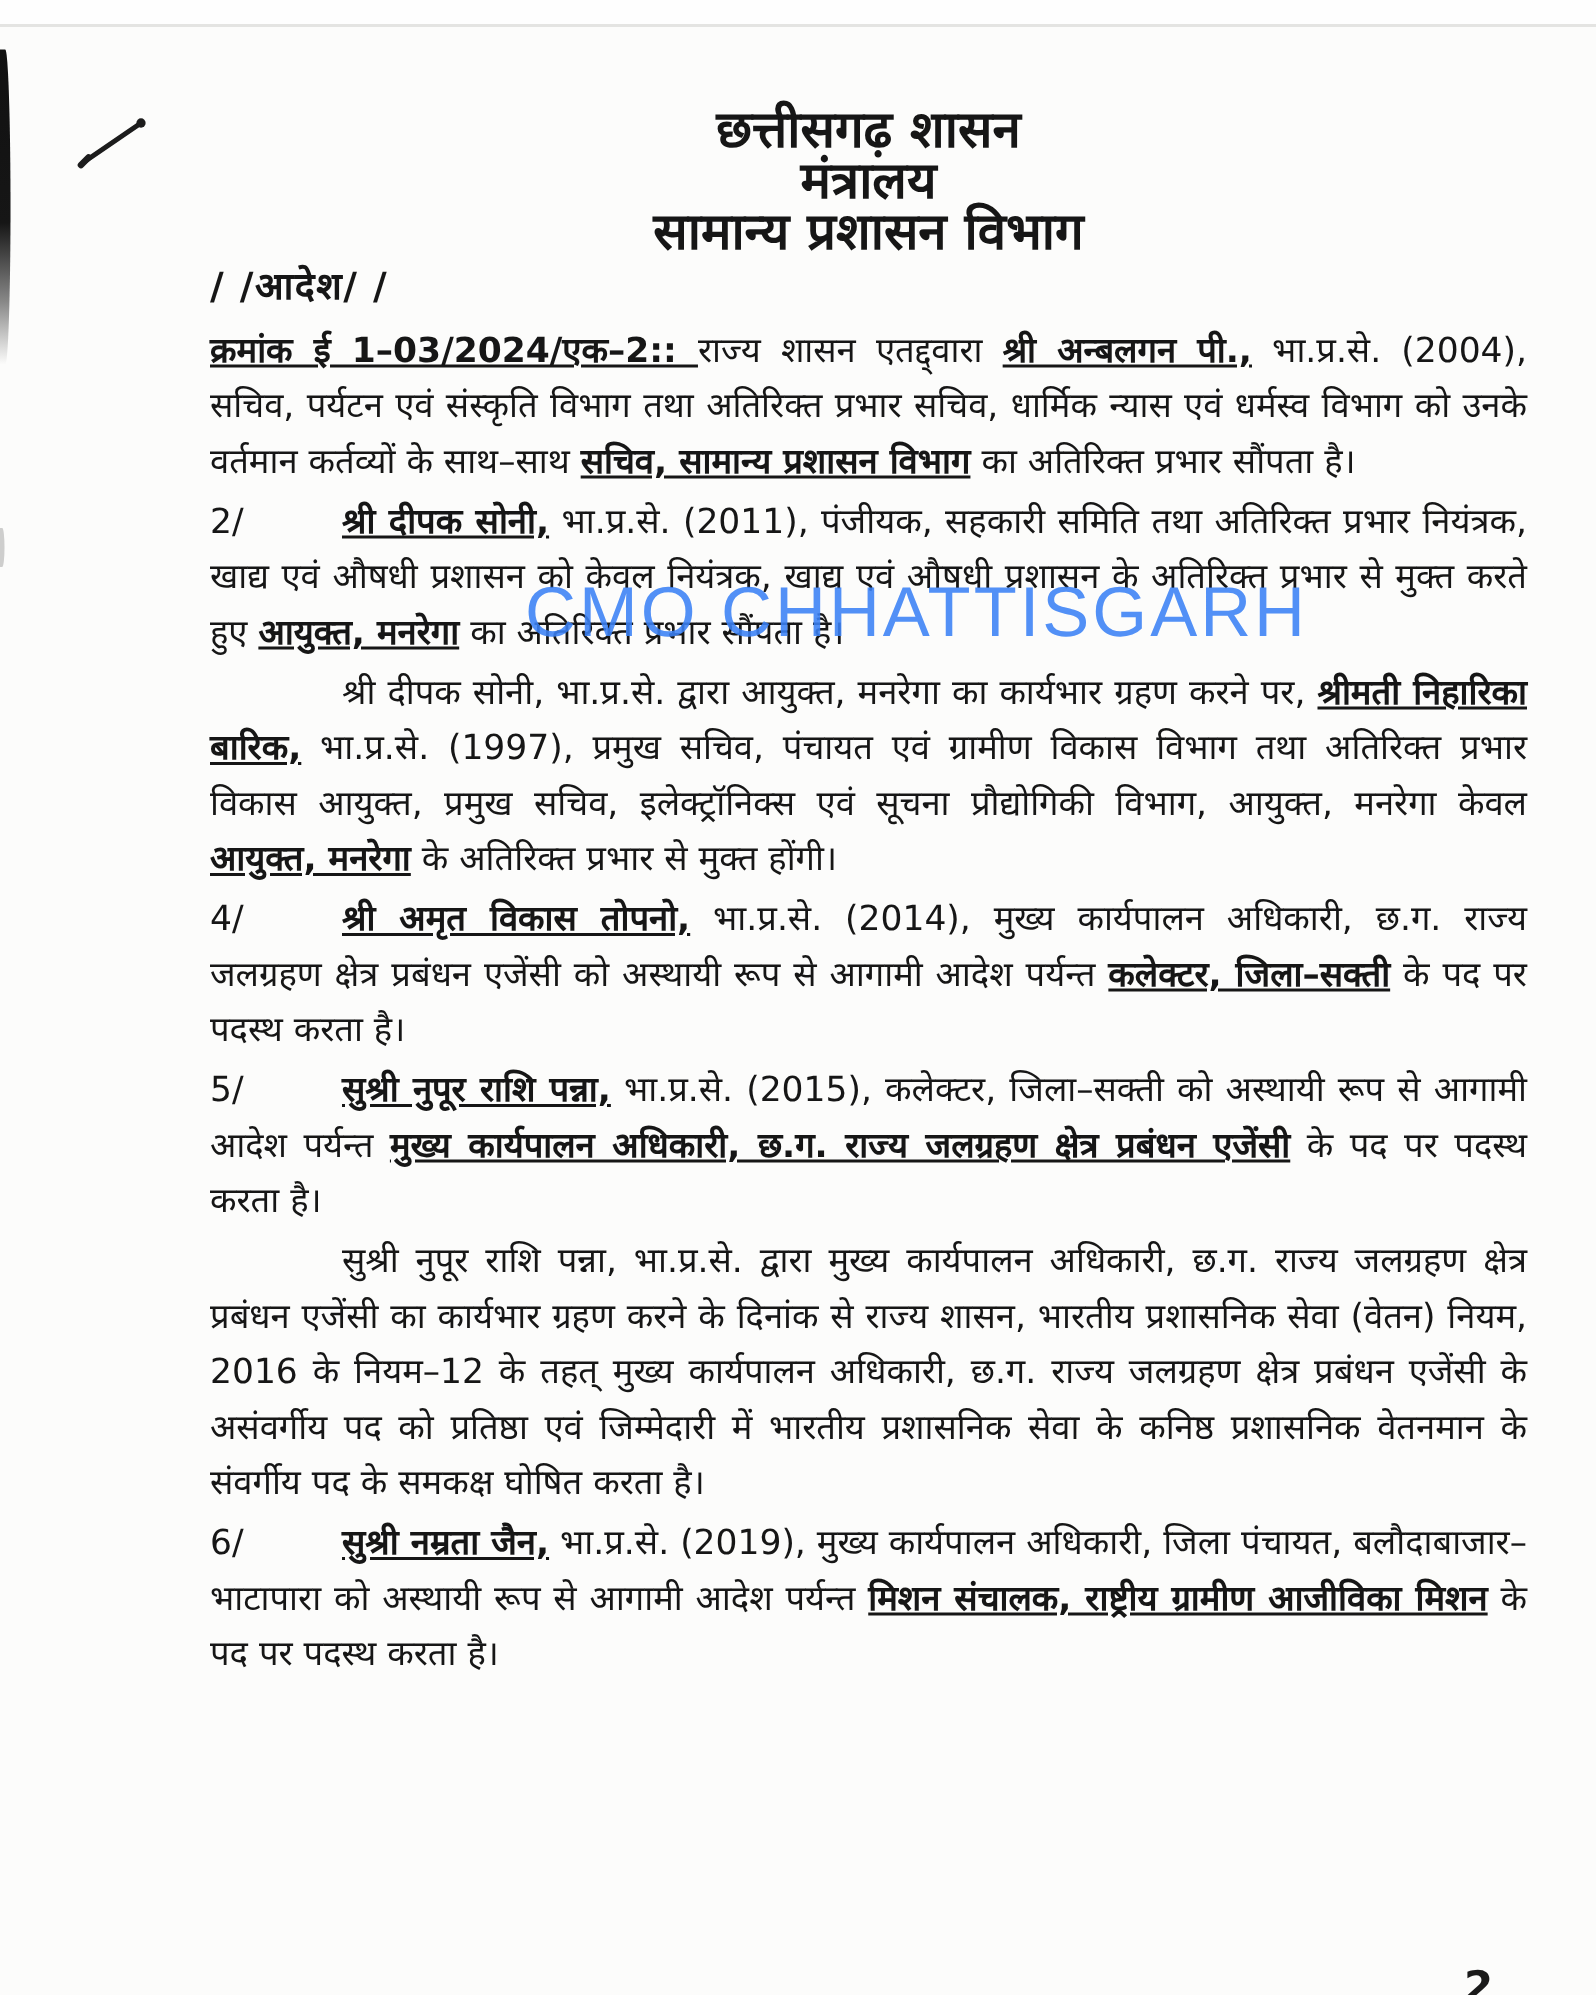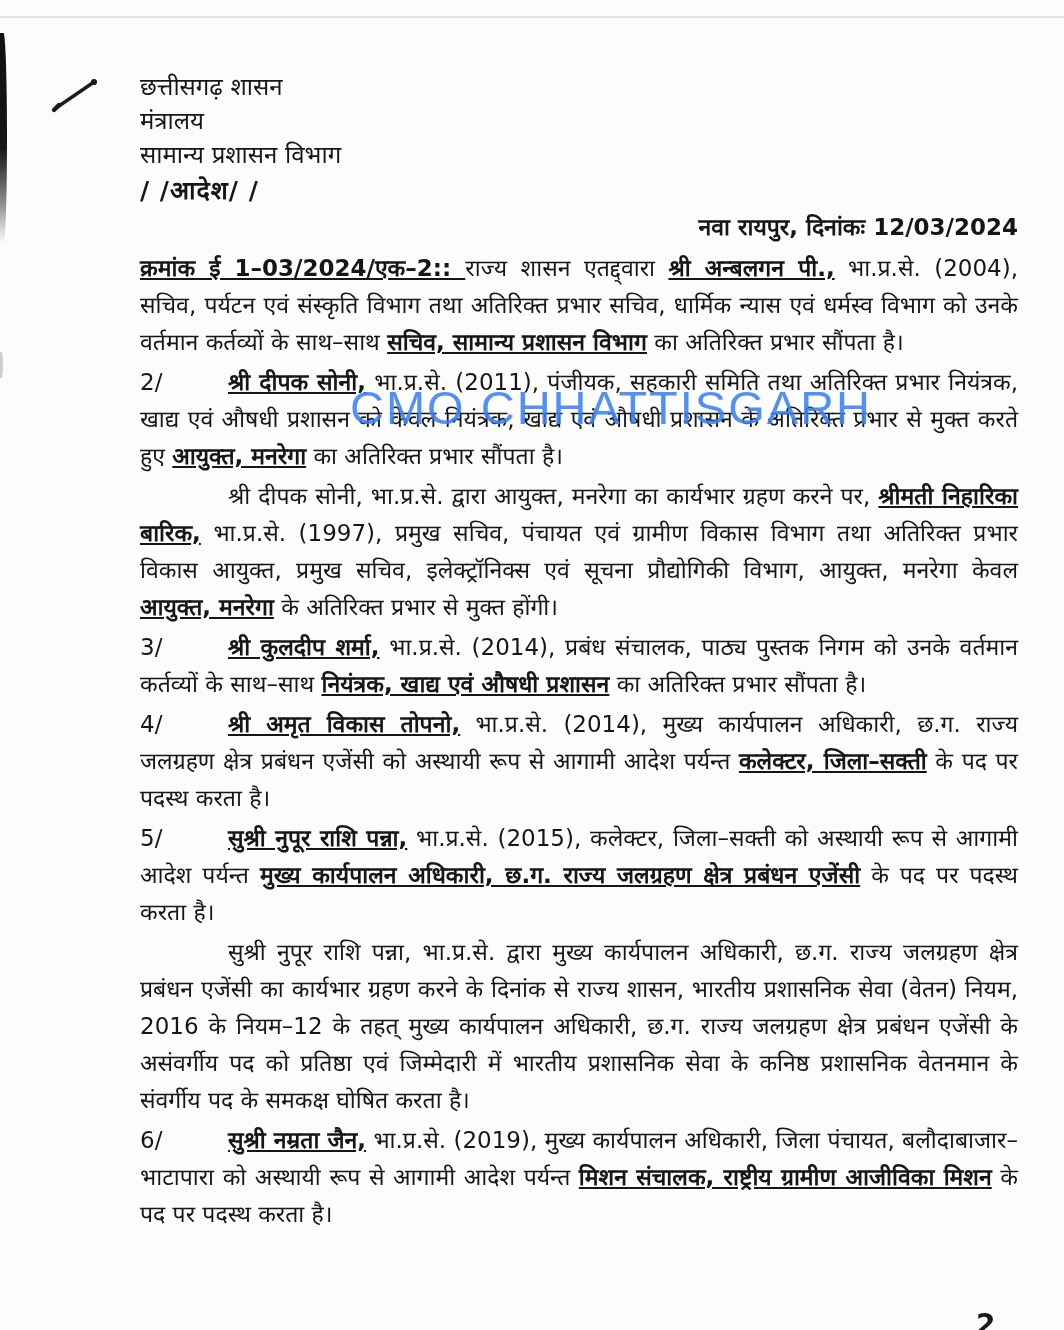--- a/index.html
+++ b/index.html
@@ -33,21 +33,21 @@
     font-family:"Liberation Sans",sans-serif;
     font-size:47px;letter-spacing:2px;
     color:#3b82f6;opacity:.88;z-index:3;white-space:nowrap;
   }
   
   .content{
     position:absolute;left:140px;top:70px;width:878px;
     font-size:23px;line-height:37px;
   }
   .hdr{
-    text-align:left;font-weight:normal;font-size:24px;line-height:34px;
+    text-align:center;font-weight:bold;font-size:34px;line-height:34px;
   }
   .hdr .u{text-decoration:underline;text-underline-offset:5px;}
   .order-title{
     font-weight:bold;font-size:25px;line-height:34px;margin-top:2px;
     letter-spacing:1px;
   }
   .dateline{
     text-align:right;font-weight:bold;font-size:23px;line-height:30px;margin-top:4px;
   }
   .body-text{margin-top:8px;}
@@ -83,31 +83,29 @@
   <div class="content">
 
     <div class="hdr">
       <div>छत्तीसगढ़ शासन</div>
       <div>मंत्रालय</div>
       <div>सामान्य प्रशासन विभाग</div>
     </div>
 
     <div class="order-title">/ /आदेश/ /</div>
 
-    <div class="dateline">नवा रायपुर, दिनांकः 12/03/2024</div>
 
     <div class="body-text">
 
       <p class="para"><span class="b">क्रमांक ई 1–03/2024/एक–2:: </span><span>राज्य शासन एतद्द्वारा </span><span class="b">श्री अन्बलगन पी.,</span><span> भा.प्र.से. (2004), सचिव, पर्यटन एवं संस्कृति विभाग तथा अतिरिक्त प्रभार सचिव, धार्मिक न्यास एवं धर्मस्व विभाग को उनके वर्तमान कर्तव्यों के साथ–साथ </span><span class="b">सचिव, सामान्य प्रशासन विभाग</span><span> का अतिरिक्त प्रभार सौंपता है।</span></p>
 
       <p class="para"><span class="pnum">2/</span><span class="b">श्री दीपक सोनी,</span><span> भा.प्र.से. (2011), पंजीयक, सहकारी समिति तथा अतिरिक्त प्रभार नियंत्रक, खाद्य एवं औषधी प्रशासन को केवल नियंत्रक, खाद्य एवं औषधी प्रशासन के अतिरिक्त प्रभार से मुक्त करते हुए </span><span class="b">आयुक्त, मनरेगा</span><span> का अतिरिक्त प्रभार सौंपता है।</span></p>
 
       <p class="para indent"><span>श्री दीपक सोनी, भा.प्र.से. द्वारा आयुक्त, मनरेगा का कार्यभार ग्रहण करने पर, </span><span class="b">श्रीमती निहारिका बारिक,</span><span> भा.प्र.से. (1997), प्रमुख सचिव, पंचायत एवं ग्रामीण विकास विभाग तथा अतिरिक्त प्रभार विकास आयुक्त, प्रमुख सचिव, इलेक्ट्रॉनिक्स एवं सूचना प्रौद्योगिकी विभाग, आयुक्त, मनरेगा केवल </span><span class="b">आयुक्त, मनरेगा</span><span> के अतिरिक्त प्रभार से मुक्त होंगी।</span></p>
 
-      <p class="para"><span class="pnum">3/</span><span class="b">श्री कुलदीप शर्मा,</span><span> भा.प्र.से. (2014), प्रबंध संचालक, पाठ्य पुस्तक निगम को उनके वर्तमान कर्तव्यों के साथ–साथ </span><span class="b">नियंत्रक, खाद्य एवं औषधी प्रशासन</span><span> का अतिरिक्त प्रभार सौंपता है।</span></p>
 
       <p class="para"><span class="pnum">4/</span><span class="b">श्री अमृत विकास तोपनो,</span><span> भा.प्र.से. (2014), मुख्य कार्यपालन अधिकारी, छ.ग. राज्य जलग्रहण क्षेत्र प्रबंधन एजेंसी को अस्थायी रूप से आगामी आदेश पर्यन्त </span><span class="b">कलेक्टर, जिला–सक्ती</span><span> के पद पर पदस्थ करता है।</span></p>
 
       <p class="para"><span class="pnum">5/</span><span class="b">सुश्री नुपूर राशि पन्ना,</span><span> भा.प्र.से. (2015), कलेक्टर, जिला–सक्ती को अस्थायी रूप से आगामी आदेश पर्यन्त </span><span class="b">मुख्य कार्यपालन अधिकारी, छ.ग. राज्य जलग्रहण क्षेत्र प्रबंधन एजेंसी</span><span> के पद पर पदस्थ करता है।</span></p>
 
       <p class="para indent"><span>सुश्री नुपूर राशि पन्ना, भा.प्र.से. द्वारा मुख्य कार्यपालन अधिकारी, छ.ग. राज्य जलग्रहण क्षेत्र प्रबंधन एजेंसी का कार्यभार ग्रहण करने के दिनांक से राज्य शासन, भारतीय प्रशासनिक सेवा (वेतन) नियम, 2016 के नियम–12 के तहत् मुख्य कार्यपालन अधिकारी, छ.ग. राज्य जलग्रहण क्षेत्र प्रबंधन एजेंसी के असंवर्गीय पद को प्रतिष्ठा एवं जिम्मेदारी में भारतीय प्रशासनिक सेवा के कनिष्ठ प्रशासनिक वेतनमान के संवर्गीय पद के समकक्ष घोषित करता है।</span></p>
 
       <p class="para"><span class="pnum">6/</span><span class="b">सुश्री नम्रता जैन,</span><span> भा.प्र.से. (2019), मुख्य कार्यपालन अधिकारी, जिला पंचायत, बलौदाबाजार–भाटापारा को अस्थायी रूप से आगामी आदेश पर्यन्त </span><span class="b">मिशन संचालक, राष्ट्रीय ग्रामीण आजीविका मिशन</span><span> के पद पर पदस्थ करता है।</span></p>
 
     </div>

